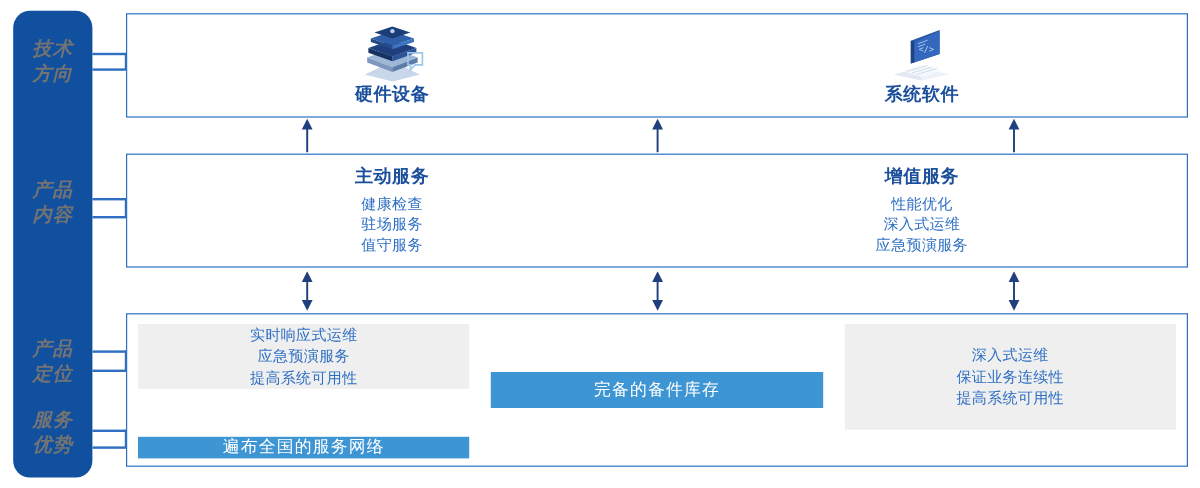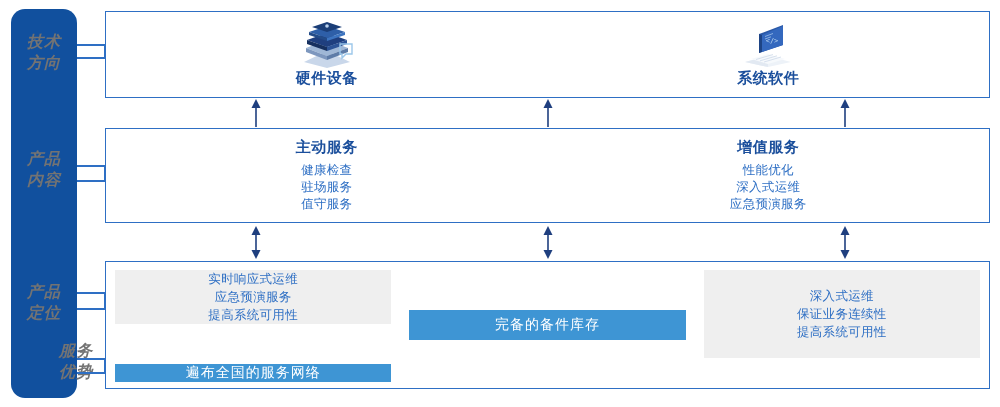--- a/index.html
+++ b/index.html
@@ -179,21 +179,21 @@
     <span>方向</span>
   </div>
   <div class="rail-label" style="top:148px;">
     <span>产品</span>
     <span>内容</span>
   </div>
   <div class="rail-label" style="top:281px;">
     <span>产品</span>
     <span>定位</span>
   </div>
-  <div class="rail-label" style="top:340px;margin-left:32px;">
+  <div class="rail-label" style="top:340px;">
     <span>服务</span>
     <span>优势</span>
   </div>
 
   <div class="conn" style="left:77px; top:44px; width:29px;"></div>
   <div class="conn" style="left:77px; top:57px; width:29px;"></div>
   <div class="conn-v" style="left:104px; top:44px; height:14px;"></div>
 
   <div class="conn" style="left:77px; top:165px; width:29px;"></div>
   <div class="conn" style="left:77px; top:180px; width:29px;"></div>

